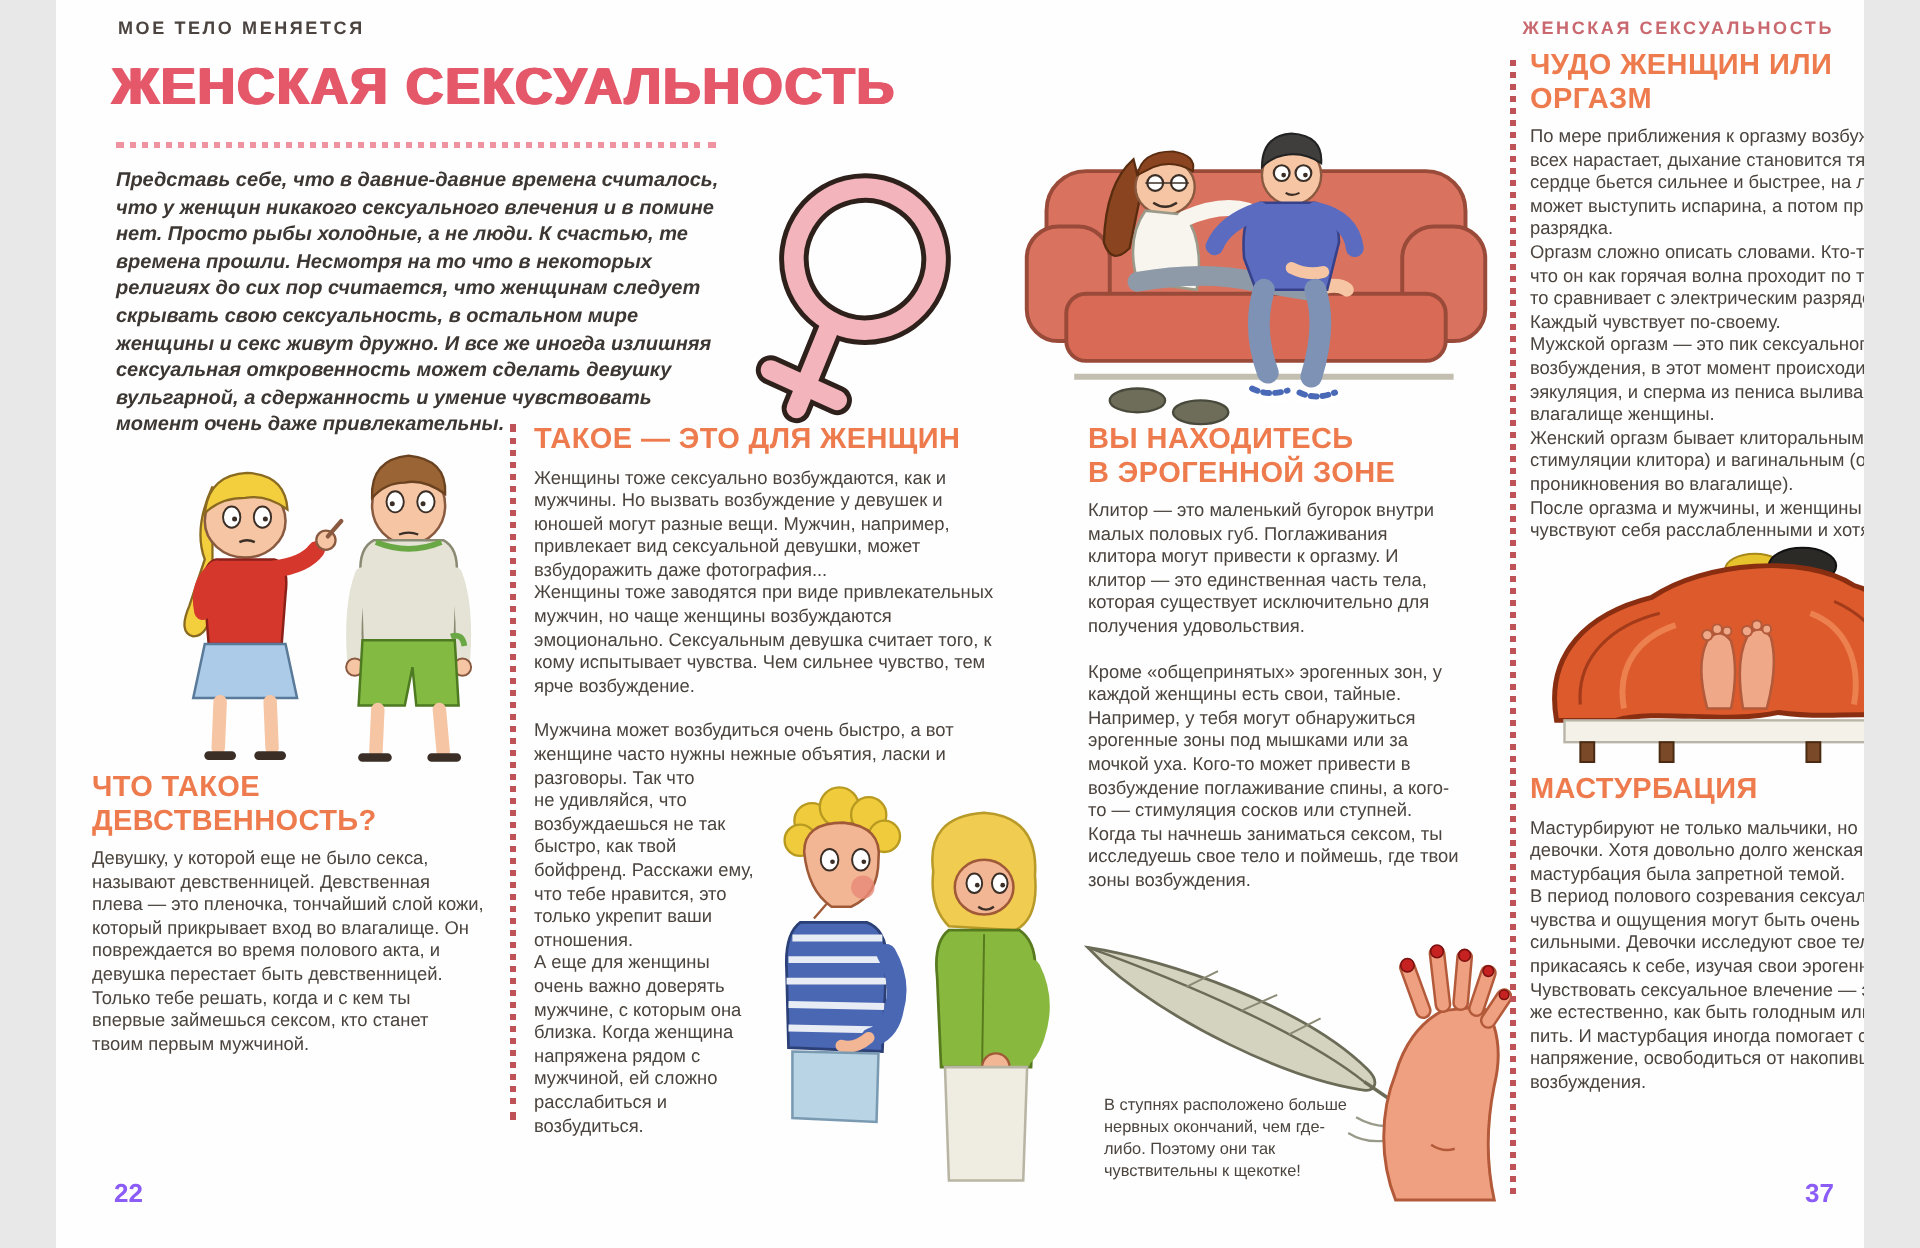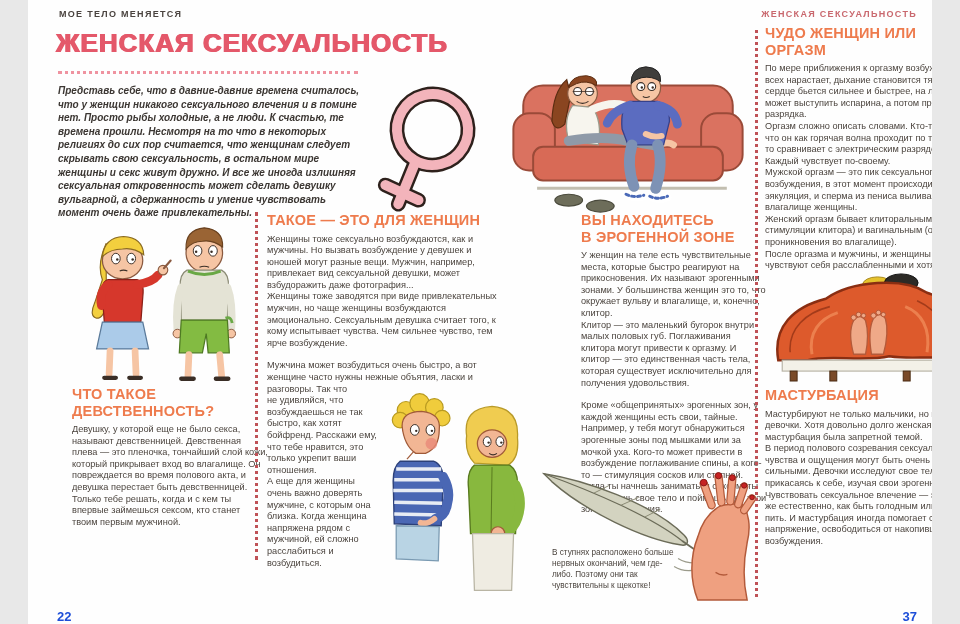--- a/index.html
+++ b/index.html
@@ -20,21 +20,21 @@
     font-size:10px;line-height:13.6px;font-weight:bold;font-style:italic;color:#3c3733;
   }
   .sec-h{
     font-size:14.5px;font-weight:bold;color:#ee7b4d;letter-spacing:0.2px;
     margin:0 0 5px 0;line-height:16.5px;white-space:pre-line;
   }
   .body p{margin:0;font-size:9.2px;line-height:11.6px;color:#4b443e;}
   .body p.gap{margin-top:11px;}
   .narrow{width:112px;}
   .caption{font-size:8.2px;line-height:11px;color:#4b443e;}
-  .pagenum{font-size:13px;font-weight:bold;color:#1d4ed8;margin-top:20px;}
+  .pagenum{font-size:13px;font-weight:bold;color:#8b5cf6;}
   svg{display:block;}
 </style>
 </head>
 <body>
 
 <div class="spread">
 
   <div class="abs running-head" style="left:31px;top:9px;">МОЕ ТЕЛО МЕНЯЕТСЯ</div>
   <div class="abs running-head right" style="right:15px;top:9px;">ЖЕНСКАЯ СЕКСУАЛЬНОСТЬ</div>
 
@@ -87,35 +87,35 @@
       <path d="M172,80 Q178,96 176,124" fill="none" stroke="#e4e3d5" stroke-width="8" stroke-linecap="round"></path>
       <path d="M170,112 Q176,110 177,117" fill="none" stroke="#69a845" stroke-width="3"></path>
       <circle cx="120" cy="128" r="4.5" fill="#f6c5a4" stroke="#8a5a40" stroke-width="1"></circle>
       <circle cx="176" cy="128" r="4.5" fill="#f6c5a4" stroke="#8a5a40" stroke-width="1"></circle>
       <path d="M124,114 L172,114 L174,148 L152,148 L150,128 L146,148 L122,148 Z" fill="#83bb42" stroke="#4e7a22" stroke-width="1.3"></path>
       <path d="M132,150 L131,172 M164,150 L166,172" stroke="#f6c5a4" stroke-width="7" stroke-linecap="round"></path>
       <path d="M124,175 L137,175 M160,175 L173,175" stroke="#3a2e26" stroke-width="4.5" stroke-linecap="round"></path>
     </svg>
   </div>
 
-  <div class="abs body" style="left:44px;top:386px;width:196px;">
+  <div class="abs body" style="left:18px;top:386px;width:196px;">
     <h2 class="sec-h">ЧТО ТАКОЕ ДЕВСТВЕННОСТЬ?</h2>
     <p>Девушку, у которой еще не было секса, называют девственницей. Девственная плева — это пленочка, тончайший слой кожи, который прикрывает вход во влагалище. Он повреждается во время полового акта, и девушка перестает быть девственницей.</p>
     <p>Только тебе решать, когда и с кем ты впервые займешься сексом, кто станет твоим первым мужчиной.</p>
   </div>
 
   <div class="abs vdots" style="left:227px;top:212px;height:348px;"></div>
 
   <div class="abs body" style="left:239px;top:212px;width:230px;">
     <h2 class="sec-h">ТАКОЕ — ЭТО ДЛЯ ЖЕНЩИН</h2>
     <p>Женщины тоже сексуально возбуждаются, как и мужчины. Но вызвать возбуждение у девушек и юношей могут разные вещи. Мужчин, например, привлекает вид сексуальной девушки, может взбудоражить даже фотография...</p>
     <p>Женщины тоже заводятся при виде привлекательных мужчин, но чаще женщины возбуждаются эмоционально. Сексуальным девушка считает того, к кому испытывает чувства. Чем сильнее чувство, тем ярче возбуждение.</p>
     <p class="gap">Мужчина может возбудиться очень быстро, а вот женщине часто нужны нежные объятия, ласки и разговоры. Так что</p>
     <div class="narrow">
-      <p>не удивляйся, что возбуждаешься не так быстро, как хотят бойфренд. Расскажи ему, что тебе нравится, это только укрепит ваши отношения.</p>
+      <p>не удивляйся, что возбуждаешься не так быстро, как твой бойфренд. Расскажи ему, что тебе нравится, это только укрепит ваши отношения.</p>
       <p>А еще для женщины очень важно доверять мужчине, с которым она близка. Когда женщина напряжена рядом с мужчиной, ей сложно расслабиться и возбудиться.</p>
     </div>
   </div>
 
   <div class="abs" style="left:333px;top:386px;width:178px;height:212px;">
     <svg viewBox="0 0 182 215" width="178" height="212">
       <circle cx="46" cy="24" r="9" fill="#f0cc3c" stroke="#b89a20" stroke-width="1.2"></circle>
       <circle cx="60" cy="17" r="10" fill="#f0cc3c" stroke="#b89a20" stroke-width="1.2"></circle>
       <circle cx="75" cy="21" r="9" fill="#f0cc3c" stroke="#b89a20" stroke-width="1.2"></circle>
       <circle cx="83" cy="32" r="8" fill="#f0cc3c" stroke="#b89a20" stroke-width="1.2"></circle>
@@ -179,24 +179,23 @@
       <path d="M126,96 Q120,116 128,138 M152,96 Q158,114 150,140" fill="none" stroke="#7d92b5" stroke-width="11" stroke-linecap="round"></path>
       <path d="M120,146 Q128,151 138,148" fill="none" stroke="#ffffff" stroke-width="8" stroke-linecap="round"></path>
       <path d="M120,146 Q128,150 138,147" fill="none" stroke="#4a6ab8" stroke-width="3" stroke-linecap="round" stroke-dasharray="3 3"></path>
       <path d="M144,148 Q152,153 162,149" fill="none" stroke="#ffffff" stroke-width="8" stroke-linecap="round"></path>
       <path d="M144,148 Q152,152 162,148" fill="none" stroke="#4a6ab8" stroke-width="3" stroke-linecap="round" stroke-dasharray="3 3"></path>
       <ellipse cx="62" cy="152" rx="14" ry="6" fill="#6d6d5a" stroke="#4a4a3c" stroke-width="1.2"></ellipse>
       <ellipse cx="94" cy="158" rx="14" ry="6" fill="#6d6d5a" stroke="#4a4a3c" stroke-width="1.2"></ellipse>
     </svg>
   </div>
 
-  <div class="abs body" style="left:553px;top:212px;width:186px;">
+  <div class="abs body" style="left:516px;top:212px;width:186px;">
     <h2 class="sec-h">ВЫ НАХОДИТЕСЬ
 В ЭРОГЕННОЙ ЗОНЕ</h2>
-    <p>У женщин на теле есть чувствительные места, которые быстро реагируют на прикосновения. Их называют эрогенными зонами. У большинства женщин это то, что окружает вульву и влагалище, и, конечно, клитор.</p>
     <p>Клитор — это маленький бугорок внутри малых половых губ. Поглаживания клитора могут привести к оргазму. И клитор — это единственная часть тела, которая существует исключительно для получения удовольствия.</p>
     <p class="gap">Кроме «общепринятых» эрогенных зон, у каждой женщины есть свои, тайные. Например, у тебя могут обнаружиться эрогенные зоны под мышками или за мочкой уха. Кого-то может привести в возбуждение поглаживание спины, а кого-то — стимуляция сосков или ступней. Когда ты начнешь заниматься сексом, ты исследуешь свое тело и поймешь, где твои зоны возбуждения.</p>
   </div>
 
   <div class="abs" style="left:506px;top:452px;width:222px;height:150px;">
     <svg viewBox="0 0 225 152" width="222" height="150">
       <path d="M10,22 C50,28 120,52 152,84 C158,90 156,96 148,94 C110,88 52,60 18,30 Z" fill="#d3d3c0" stroke="#6b6b58" stroke-width="1.4"></path>
       <path d="M10,22 C60,40 120,66 150,90" fill="none" stroke="#6b6b58" stroke-width="1.2"></path>
       <path d="M60,42 L76,34 M88,54 L106,46 M112,66 L128,58" stroke="#8a8a74" stroke-width="1" fill="none"></path>
       <path d="M150,90 L166,101" stroke="#6b6b58" stroke-width="1.8" fill="none"></path>

